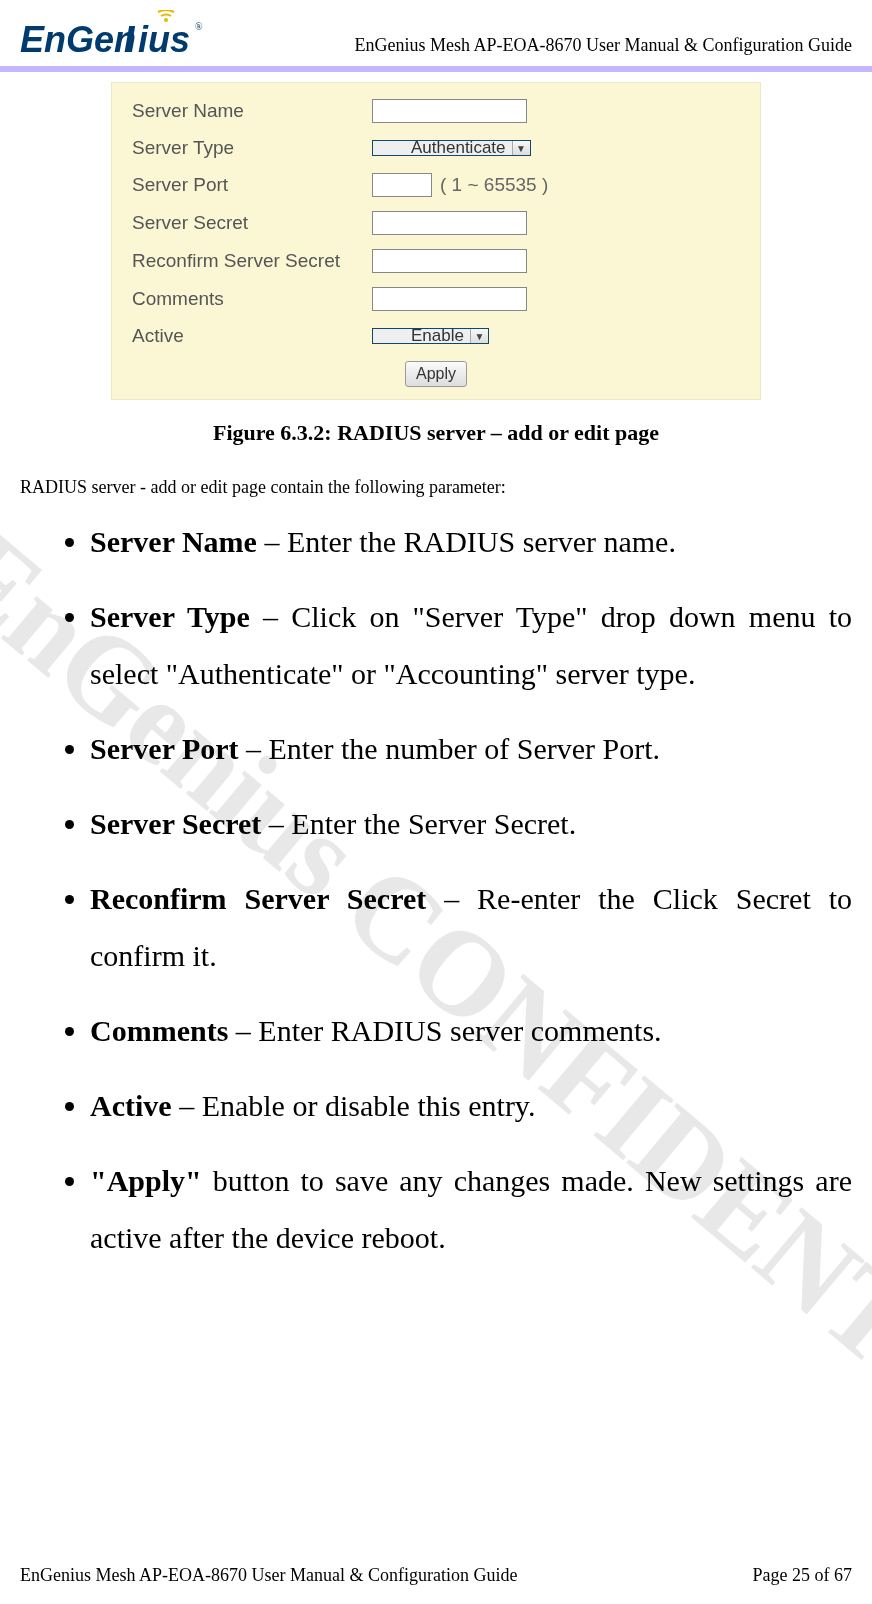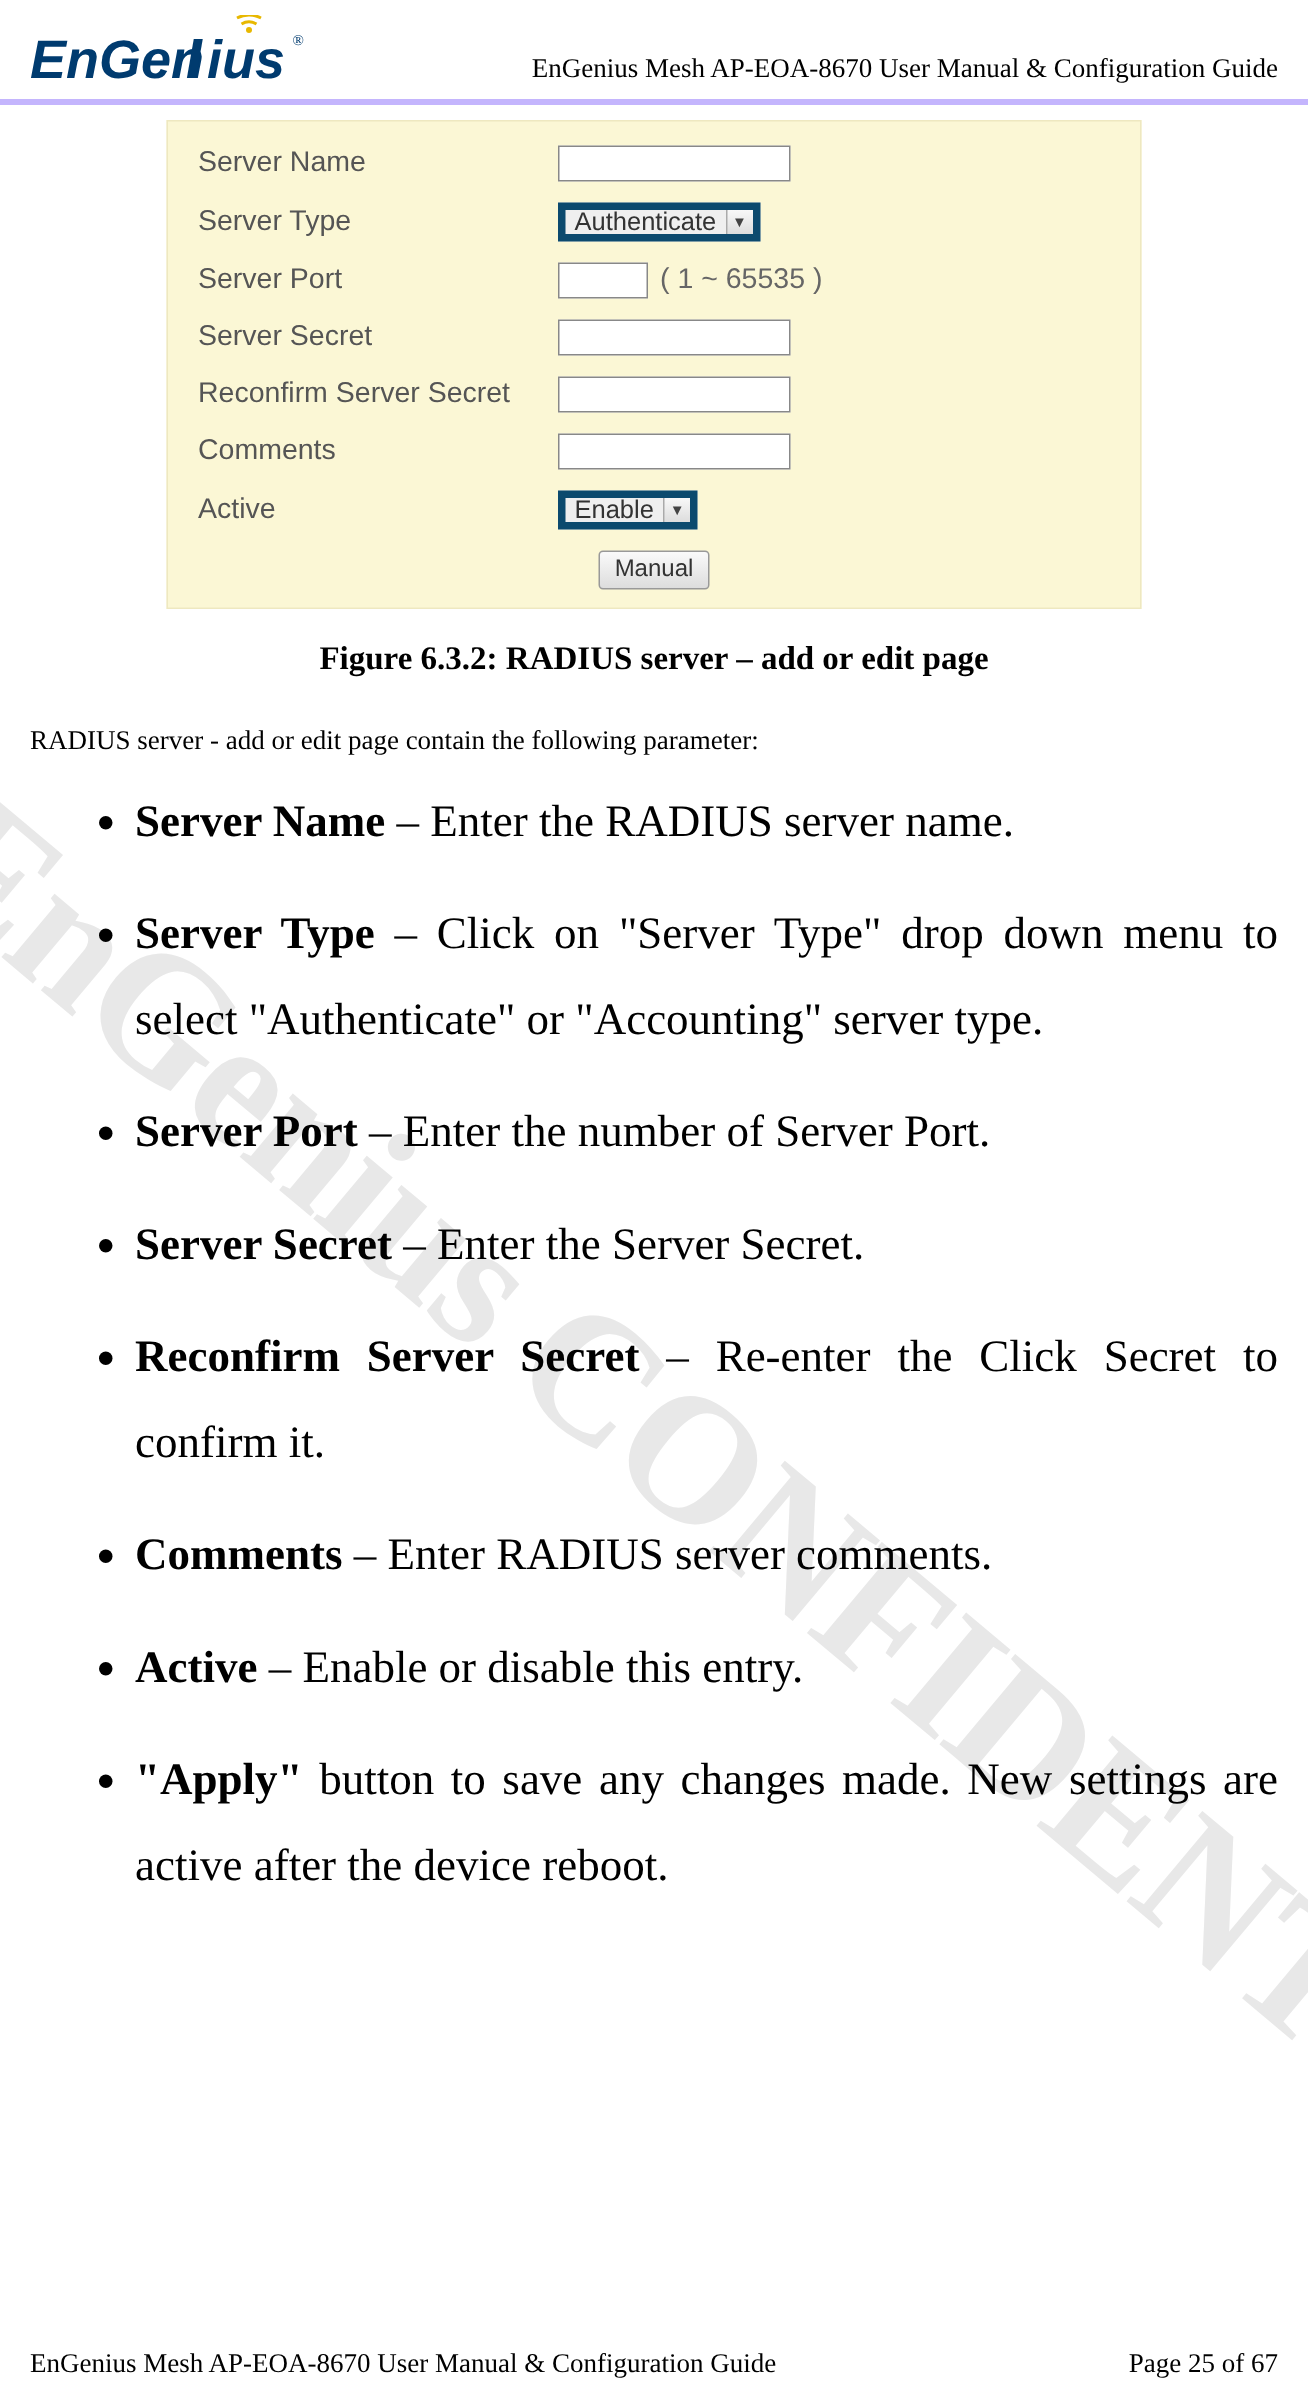--- a/index.html
+++ b/index.html
@@ -24,21 +24,21 @@
       white-space: nowrap;
       z-index: 0;
       pointer-events: none;
       letter-spacing: -2px;
     }
     .header {
       display: flex;
       align-items: flex-end;
       justify-content: space-between;
       padding: 10px 20px 6px 20px;
-      border-bottom: 4px solid #c4b5fd;
+      border-bottom: 6px solid #c4b5fd;
       position: relative;
       z-index: 1;
     }
     .logo {
       display: flex;
       flex-direction: column;
       align-items: flex-start;
     }
     .header-title {
       font-size: 18px;
@@ -76,25 +76,26 @@
       border: 1px solid #888;
       background: #fff;
       height: 24px;
     }
     .form-input.text { width: 155px; }
     .form-input.text-port { width: 60px; }
     .form-select {
       display: inline-flex;
       align-items: center;
       background: #efefef;
-      border: 5px solid #0c4a6e;
-      height: 26px;
+      border: 1px solid #0c4a6e;
+      height: 16px;
       font-size: 17px;
       color: #333;
       font-family: inherit;
+      padding-left: 32px;
     }
     .form-select .sel-text {
       padding: 0 6px;
     }
     .form-select .sel-btn {
       background: linear-gradient(#f8f8f8, #ddd);
       border-left: 1px solid #aaa;
       width: 18px;
       height: 100%;
       display: flex;
@@ -216,21 +217,21 @@
 
     <div class="form-row">
       <div class="form-label">Active</div>
       <div class="form-select">
         <span class="sel-text">Enable</span>
         <span class="sel-btn">▼</span>
       </div>
     </div>
 
     <div class="apply-row">
-      <button class="apply-btn">Manual</button>
+      <button class="apply-btn">Apply</button>
     </div>
   </div>
 
   <div class="figure-caption">Figure 6.3.2: RADIUS server – add or edit page</div>
 
   <div class="intro-line">RADIUS server - add or edit page contain the following parameter:</div>
 
   <ul class="params">
     <li><span class="bold">Server Name</span><span> – Enter the RADIUS server name.</span></li>
     <li><span class="bold">Server Type</span><span> – Click on "Server Type" drop down menu to select "Authenticate" or "Accounting" server type.</span></li>

